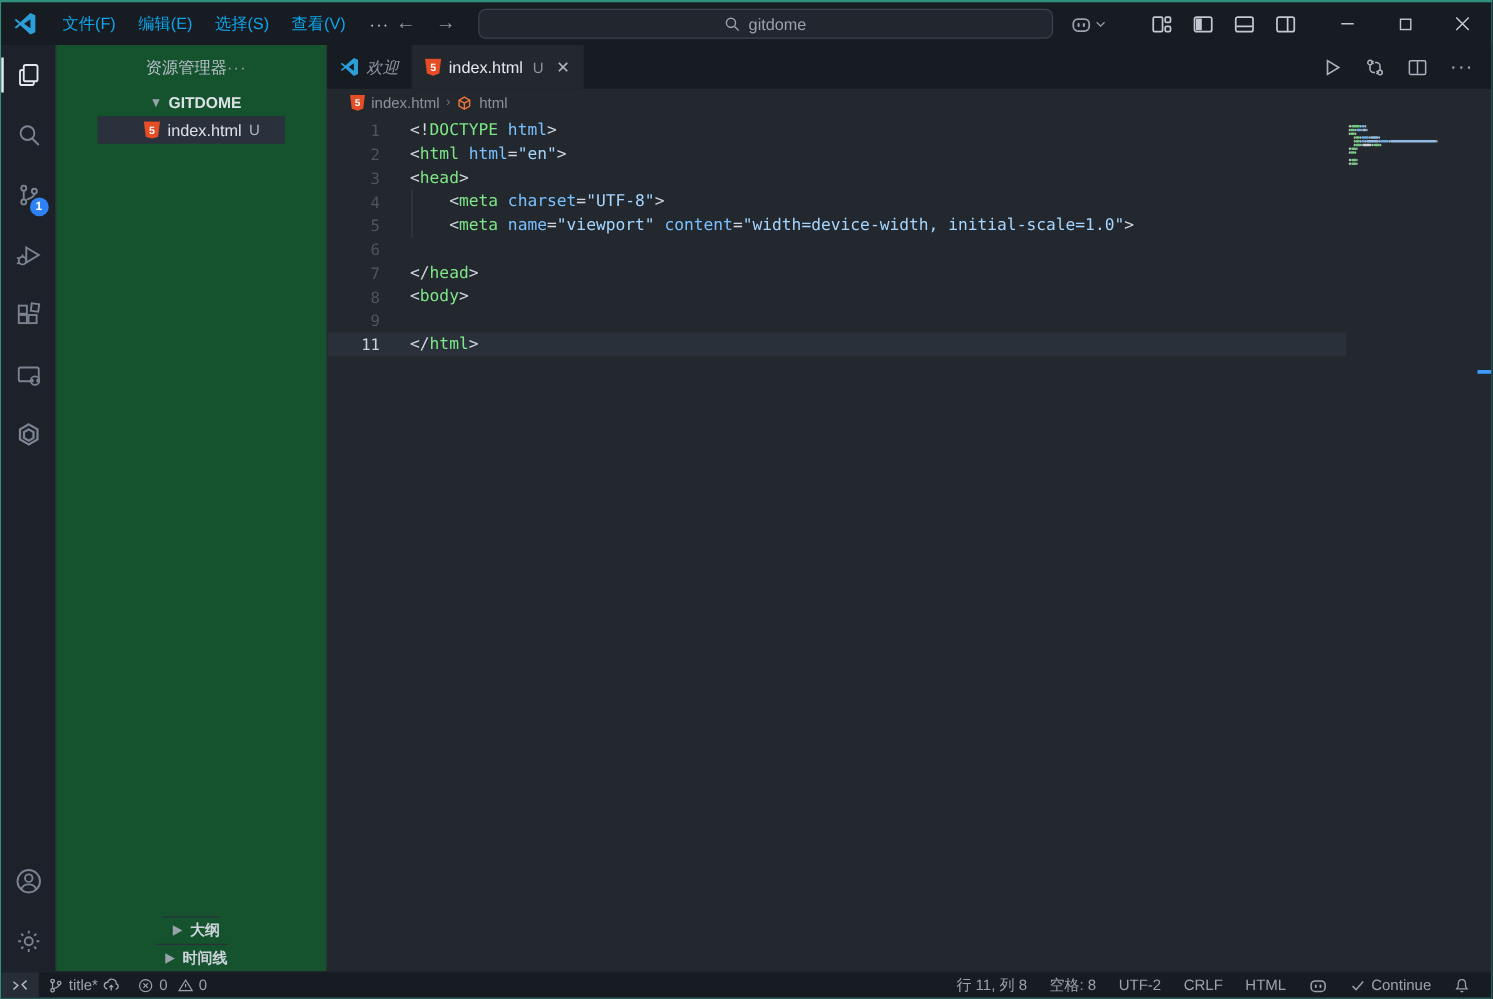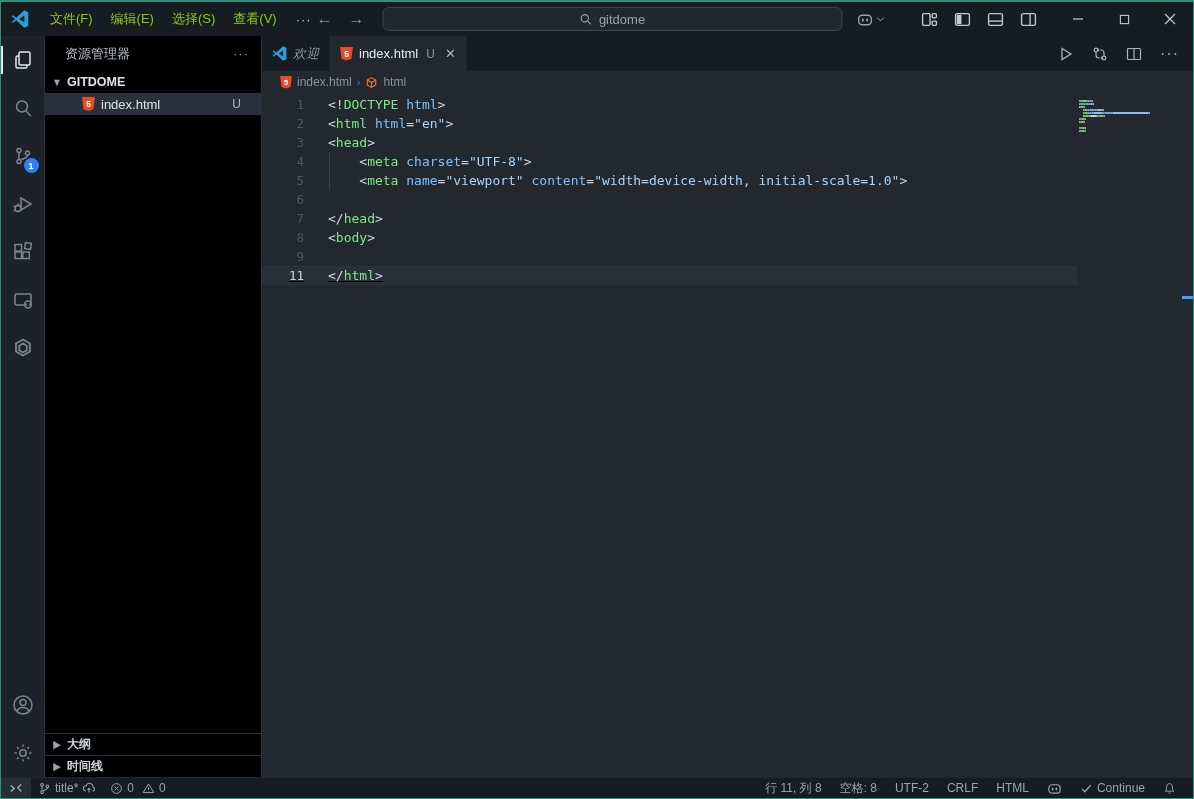--- a/index.html
+++ b/index.html
@@ -5,21 +5,21 @@
   * { margin:0; padding:0; box-sizing:border-box; }
   html,body { width:1194px; height:799px; overflow:hidden; background:#0d1014;
     font-family:"Liberation Sans","DejaVu Sans",sans-serif; }
   .window { width:1194px; height:799px; display:flex; flex-direction:column;
     background:#23272e; border:1px solid #2e8f7c; border-top-width:2px; }
 
   
   .titlebar { height:34px; flex:0 0 34px; background:#171b22; display:flex; align-items:center;
     position:relative; color:#cdd3dc; font-size:13px; }
   .tb-logo { width:18px; height:18px; margin:0 12px 0 10px; flex:0 0 auto; }
-  .menu-item { padding:0 9px; height:24px; line-height:24px; border-radius:5px; cursor:default; color:#84cc16; }
+  .menu-item { padding:0 9px; height:24px; line-height:24px; border-radius:5px; cursor:default; color:#0ea5e9; }
   .menu-more { padding:0 10px; color:#d0d5dd; letter-spacing:1px; }
   .tb-center { position:absolute; left:50%; top:50%; transform:translate(-50%,-50%);
     display:flex; align-items:center; }
   .nav-arrow { color:#8f97a3; font-size:16px; padding:0 8px; }
   .searchbox { width:460px; height:24px; background:#21262f; border:1px solid #3b424f;
     border-radius:6px; display:flex; align-items:center; justify-content:center;
     color:#9aa2ae; font-size:13px; gap:6px; margin-left:10px; }
   .copilot-wrap { display:flex; align-items:center; margin-left:14px; gap:2px; color:#9aa2ae; }
   .tb-right { margin-left:auto; display:flex; align-items:center; height:100%; }
   .layout-icons { display:flex; align-items:center; gap:16px; margin-right:18px; }
@@ -34,22 +34,22 @@
     display:flex; flex-direction:column; align-items:center; }
   .act-item { width:44px; height:48px; display:flex; align-items:center; justify-content:center;
     color:#7b8492; position:relative; }
   .act-item.active { color:#e4e8ee; }
   .act-item.active::before { content:""; position:absolute; left:0; top:10px; bottom:10px; width:2px; background:#e4e8ee; }
   .act-badge { position:absolute; right:6px; bottom:7px; min-width:15px; height:15px; border-radius:8px;
     background:#2f81f7; color:#fff; font-size:9.5px; line-height:15px; text-align:center; font-weight:bold; }
   .act-spacer { flex:1; }
 
   
-  .sidebar { width:217px; flex:0 0 217px; background:#000000; border-right:1px solid #2a303b;
-    display:flex; flex-direction:column; color:#c2c8d2; }
+  .sidebar { width:217px; flex:0 0 217px; background:#14532d; border-right:1px solid #2a303b;
+    display:flex; flex-direction:column; color:#c2c8d2;align-items:center; }
   .sb-header { height:35px; display:flex; align-items:center; padding:0 12px 0 20px; font-size:13px; color:#b9c0ca; }
   .sb-header-dots { margin-left:auto; color:#9aa2ae; letter-spacing:1px; font-size:13px; }
   .sb-folder { height:22px; display:flex; align-items:center; font-size:12.5px; font-weight:bold;
     color:#dde2e9; padding-left:4px; gap:2px; }
   .sb-file { height:22px; display:flex; align-items:center; background:#2b313c; color:#dde2e9;
     font-size:13px; padding-left:37px; gap:6px; }
   .sb-file-badge { margin-left:auto; margin-right:20px; color:#aeb6c0; font-size:12px; }
   .sb-spacer { flex:1; }
   .sb-section { height:22px; display:flex; align-items:center; border-top:1px solid #2a303b;
     font-size:12px; font-weight:bold; color:#cdd3dc; padding-left:4px; gap:2px; }
@@ -67,21 +67,21 @@
   .editor-actions { margin-left:auto; display:flex; align-items:center; gap:18px; padding-right:14px; color:#aab3bf; }
 
   .breadcrumb { height:22px; flex:0 0 22px; display:flex; align-items:center; gap:5px;
     padding-left:18px; font-size:12px; color:#8b939f; background:#23272e; }
   .bc-sep { color:#6c7380; font-size:11px; }
 
   .codearea { position:relative; flex:1 1 auto; overflow:hidden; background:#23272e;
     font-family:"DejaVu Sans Mono","Liberation Mono",monospace; font-size:13px; }
   .code-scroll { padding-top:2px; }
   .code-row { display:flex; height:19px; line-height:19px; width:815px; position:relative; }
-  .code-row.current { background:#2a303a;text-decoration:underline; }
+  .code-row.current { background:#2a303a; }
   .gutter { width:66px; flex:0 0 66px; text-align:right; padding-right:24px; color:#4d5563; font-size:12.5px; }
   .code-row.current .gutter { color:#ccd2db; }
   .code-text { white-space:pre; position:relative; }
   .guide::before { content:""; position:absolute; left:1px; top:0; bottom:0; width:1px; background:#353c48; }
   .tk-p { color:#cfd6df; } .tk-t { color:#7ee787; } .tk-a { color:#79c0ff; }
   .tk-s { color:#a5d6ff; } .tk-x { color:#e6edf3; }
 
   .minimap { position:absolute; top:3px; right:14px; width:100px; padding-top:4px; }
   .mm-line { height:2px; margin-bottom:1px; display:flex; }
   .mm-tok { height:2px; border-radius:1px; }

